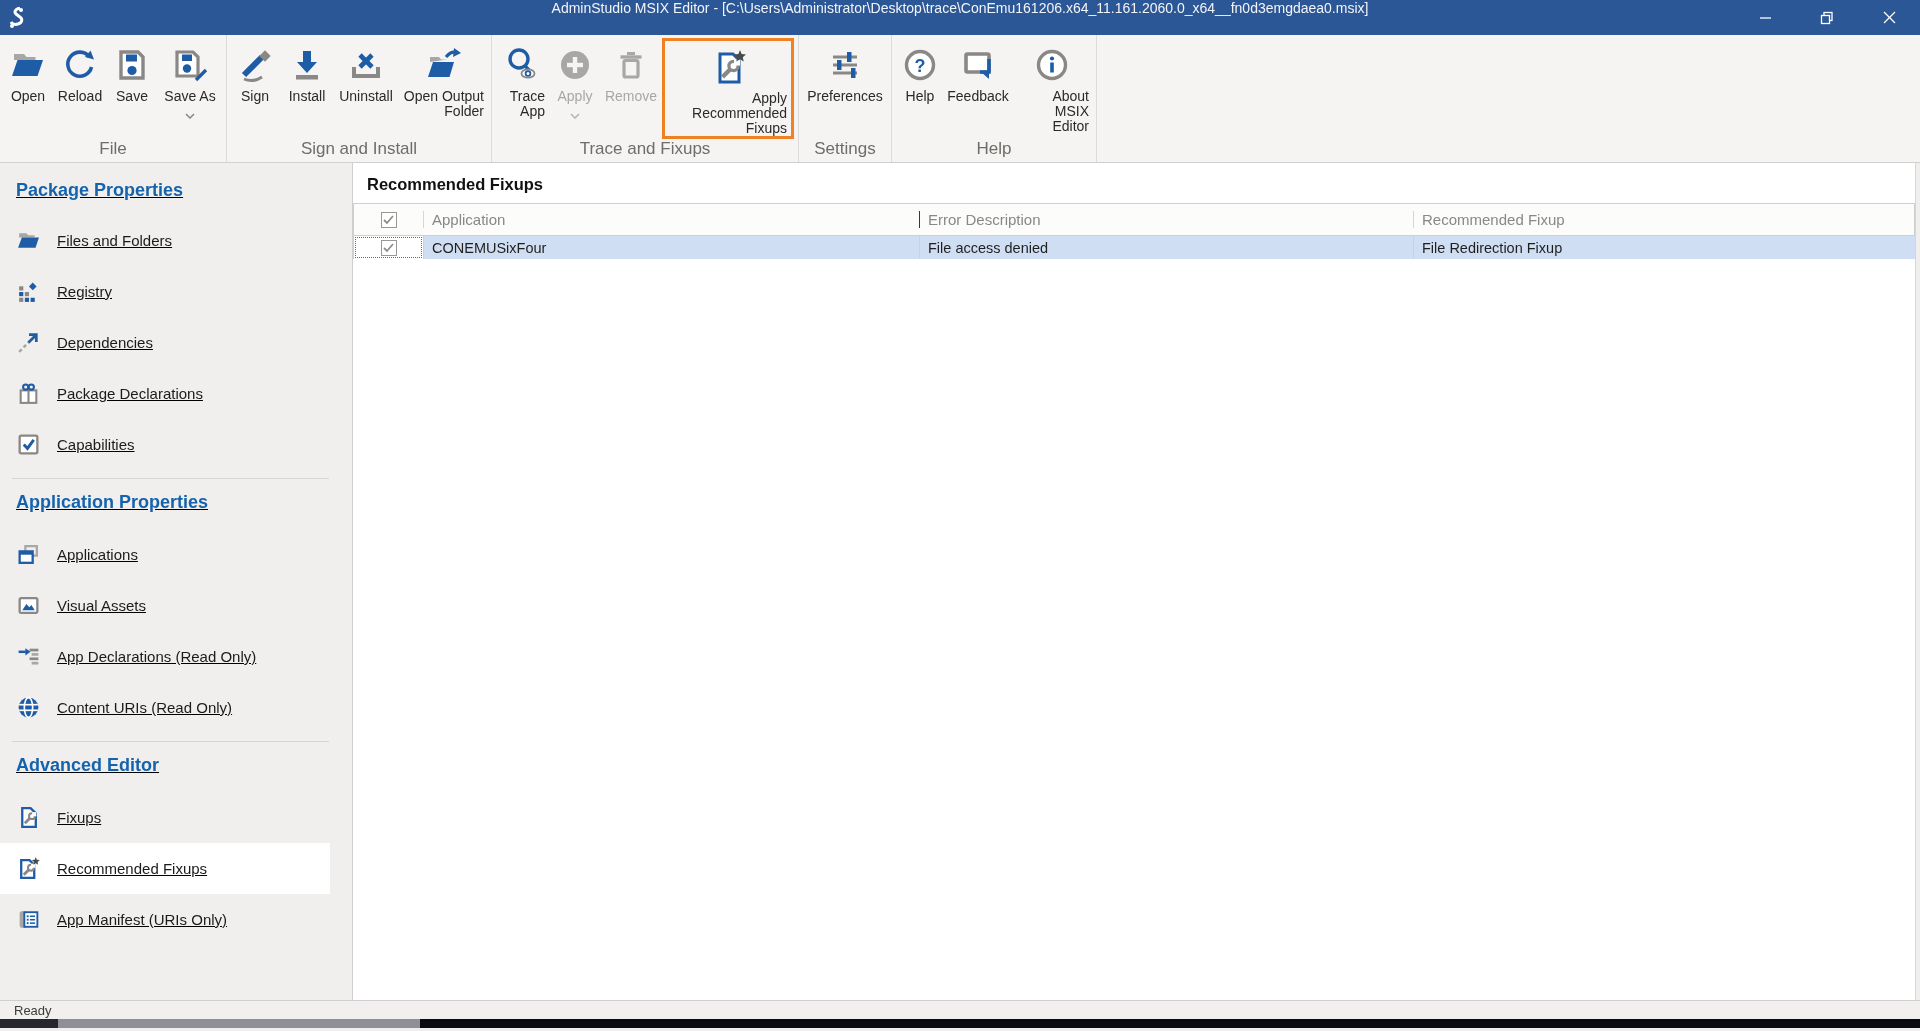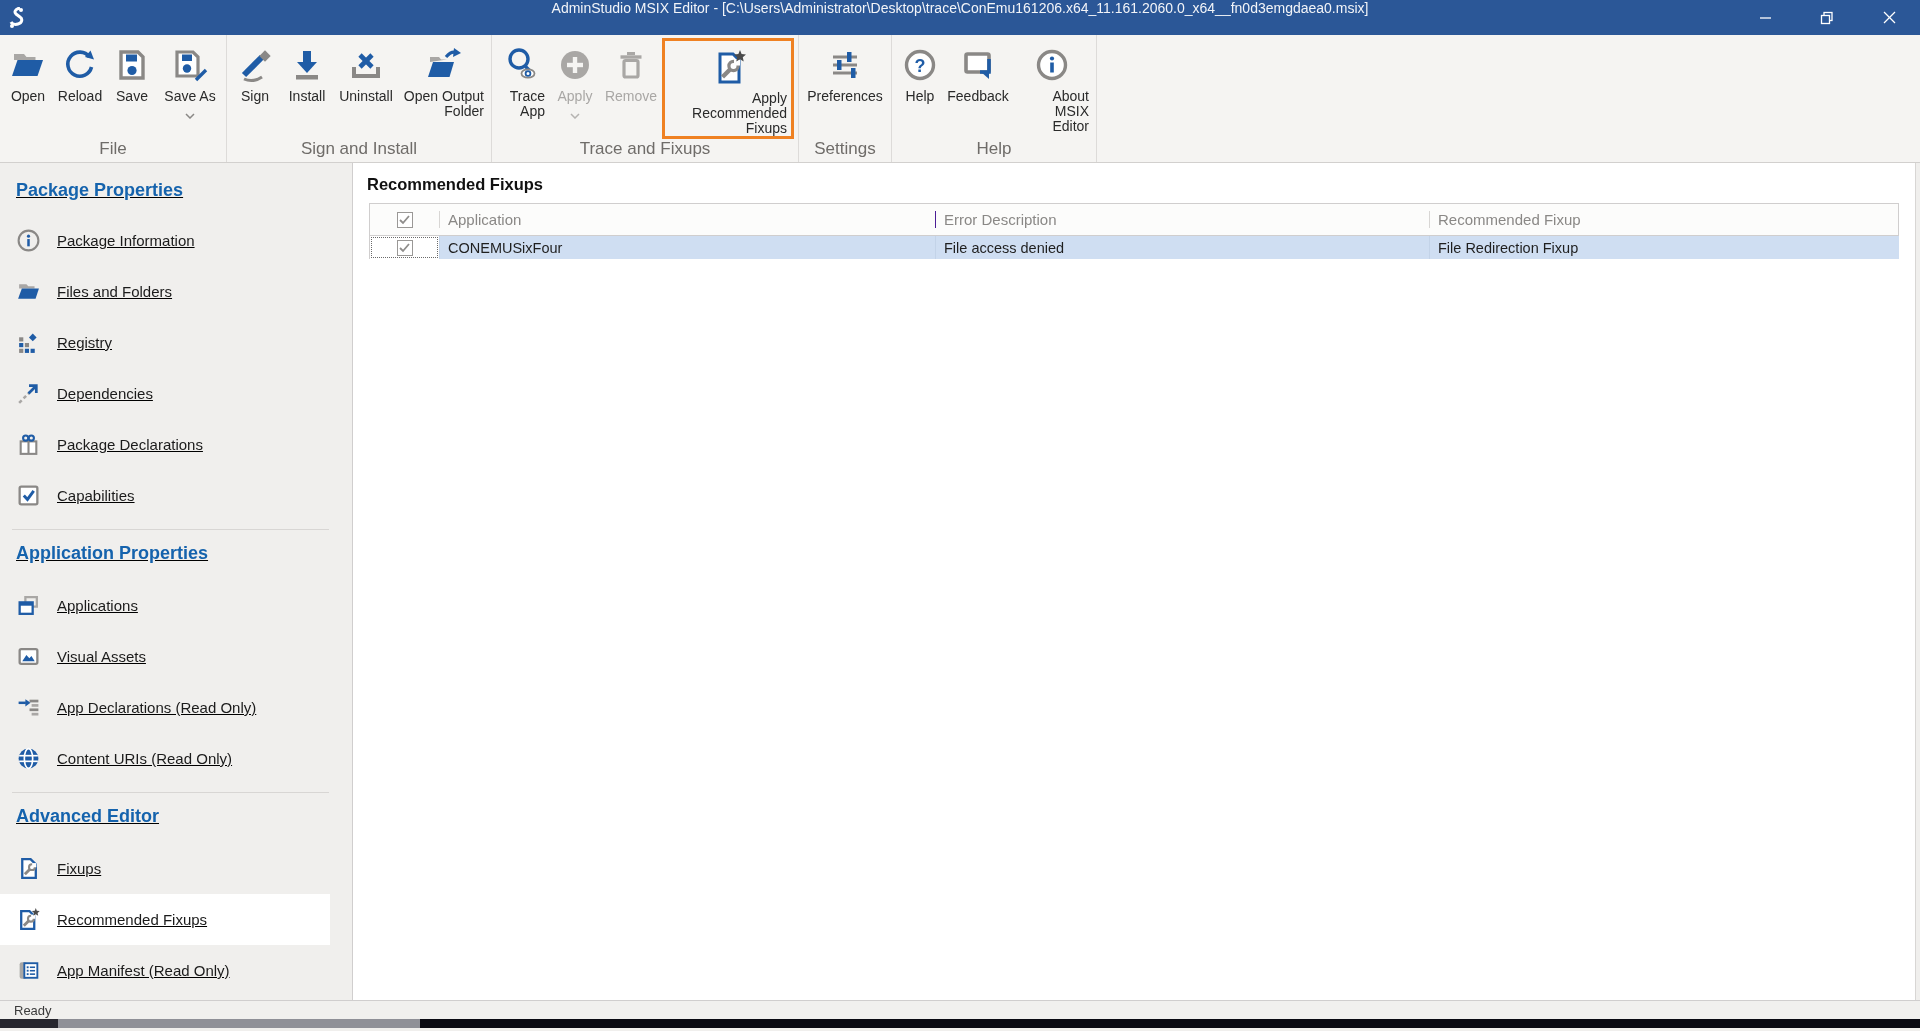--- a/index.html
+++ b/index.html
@@ -34,21 +34,21 @@
   .side-item { height:51px; display:flex; align-items:center; padding-left:15px; cursor:pointer; width:330px; }
   .side-item.selected { background:#ffffff; }
   .side-item .si-icon { width:27px; height:27px; display:flex; align-items:center; justify-content:center; }
   .side-item .si-label { margin-left:15px; font-size:15px; color:#1b1b1b; }
   .side-divider { border-top:1px solid #d8d6d4; margin:8px 23px 0 12px; }
   .side-section-gap { height:8px; }
 
   
   .main { flex:1; background:#ffffff; margin-right:4px; border-right:1px solid #d8d6d4; display:flex; flex-direction:column; }
   .content-title { font-size:16.5px; font-weight:bold; color:#111; padding:12px 0 9px 14px; }
-  .grid { margin:0 16px;border-radius:18px; }
+  .grid { margin:0 0;border-radius:18px; }
   .grid-header { display:flex; height:33px; border-top:1px solid #d0cece; border-bottom:1px solid #d0cece; border-left:1px solid #d0cece; border-right:1px solid #d0cece; background:#fcfcfb; color:#8a8886; font-size:15px; align-items:center; }
   .grid-row { display:flex; height:23px; background:#cfdef2; color:#1f1f1f; font-size:14.5px; align-items:stretch; border-left:1px solid #d0cece; border-right:1px solid #cfdef2; }
   .col-check { width:69px; display:flex; align-items:center; justify-content:center; }
   .col-app { width:496px; display:flex; align-items:center; padding-left:8px; border-left:1px solid #d8d6d4; }
   .col-err { width:494px; display:flex; align-items:center; padding-left:8px; border-left:1px solid #4c1d95; }
   .col-fix { flex:1; display:flex; align-items:center; padding-left:8px; border-left:1px solid #d8d6d4; }
   .grid-row .col-app, .grid-row .col-err, .grid-row .col-fix { border-left:1px solid #c3d3e8; }
   .grid-row .col-check { background:#ffffff; outline:1px dotted #6a6a6a; outline-offset:-2px; }
   .checkbox { width:16px; height:16px; background:#fff; border:1px solid #9a9896; display:flex; align-items:center; justify-content:center; }
   .checkbox svg { display:block; }
@@ -305,30 +305,20 @@
 
 <div class="body-row">
 
   <div class="sidebar">
 
     <div class="side-heading">Package Properties</div>
     <div class="side-items">
       <div class="side-item">
         <span class="si-icon">
           <svg width="25" height="25" viewBox="0 0 24 24">
-            <circle cx="12" cy="12" r="9.5" fill="none" stroke="#8a8886" stroke-width="2"></circle>
-            <circle cx="12" cy="7.8" r="1.5" fill="#1f5ca6"></circle>
-            <rect x="10.8" y="10.6" width="2.4" height="7" fill="#1f5ca6"></rect>
-          </svg>
-        </span>
-        <span class="si-label">Package Information</span>
-      </div>
-      <div class="side-item">
-        <span class="si-icon">
-          <svg width="25" height="25" viewBox="0 0 24 24">
             <path d="M3 9 v-4 h7 l1.8 2 h6 v2" fill="#a9a7a5"></path>
             <path d="M2 19 L5.6 9 H22 L18.8 19 Z" fill="#1f5ca6"></path>
           </svg>
         </span>
         <span class="si-label">Files and Folders</span>
       </div>
       <div class="side-item">
         <span class="si-icon">
           <svg width="25" height="25" viewBox="0 0 24 24">
             <rect x="3" y="7" width="4" height="4" fill="#8a8886"></rect>
@@ -456,21 +446,21 @@
             <rect x="3.5" y="4" width="7" height="16" rx="2" fill="#a9a7a5"></rect>
             <rect x="8" y="5" width="12.5" height="14" fill="#fff" stroke="#1f5ca6" stroke-width="1.8"></rect>
             <rect x="10.3" y="8" width="1.8" height="1.8" fill="#1f5ca6"></rect>
             <line x1="13.3" y1="8.9" x2="18.3" y2="8.9" stroke="#1f5ca6" stroke-width="1.5"></line>
             <rect x="10.3" y="11.3" width="1.8" height="1.8" fill="#1f5ca6"></rect>
             <line x1="13.3" y1="12.2" x2="18.3" y2="12.2" stroke="#1f5ca6" stroke-width="1.5"></line>
             <rect x="10.3" y="14.6" width="1.8" height="1.8" fill="#1f5ca6"></rect>
             <line x1="13.3" y1="15.5" x2="18.3" y2="15.5" stroke="#1f5ca6" stroke-width="1.5"></line>
           </svg>
         </span>
-        <span class="si-label">App Manifest (Read Only)</span>
+        <span class="si-label">App Manifest (URIs Only)</span>
       </div>
     </div>
   </div>
 
   <div class="main">
     <div class="content-title">Recommended Fixups</div>
 
     <div class="grid">
       <div class="grid-header">
         <div class="col-check">

